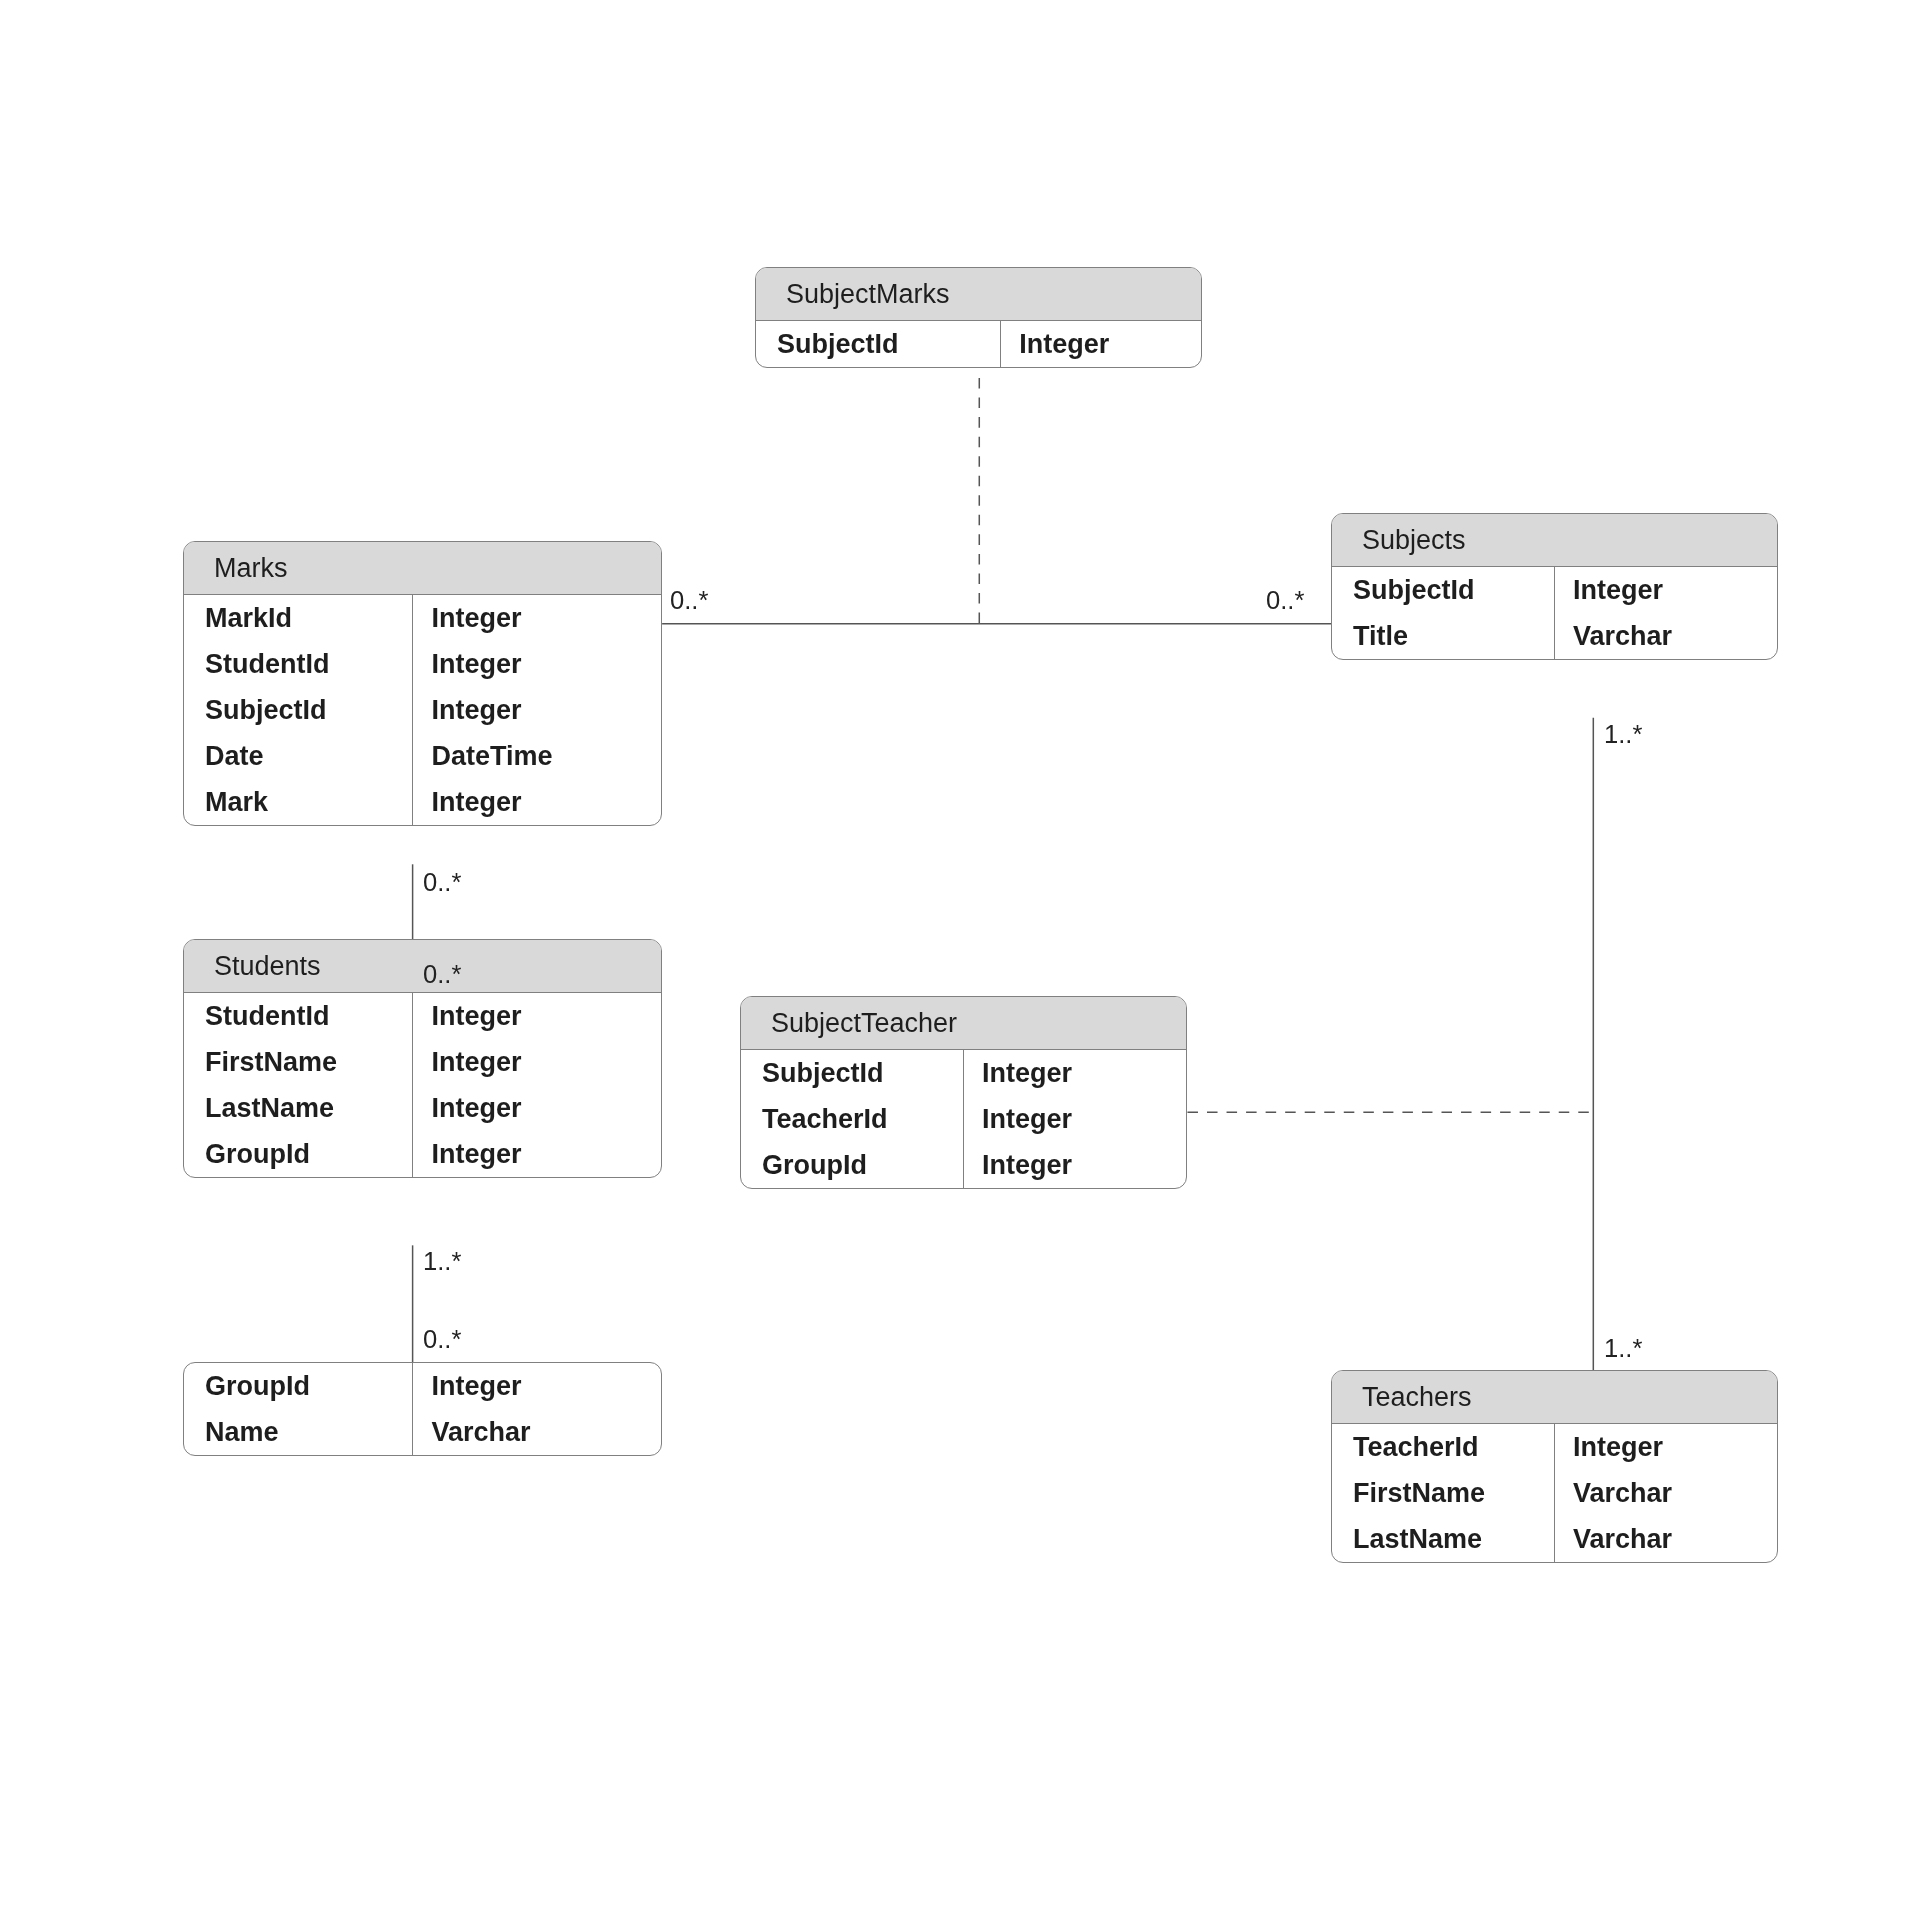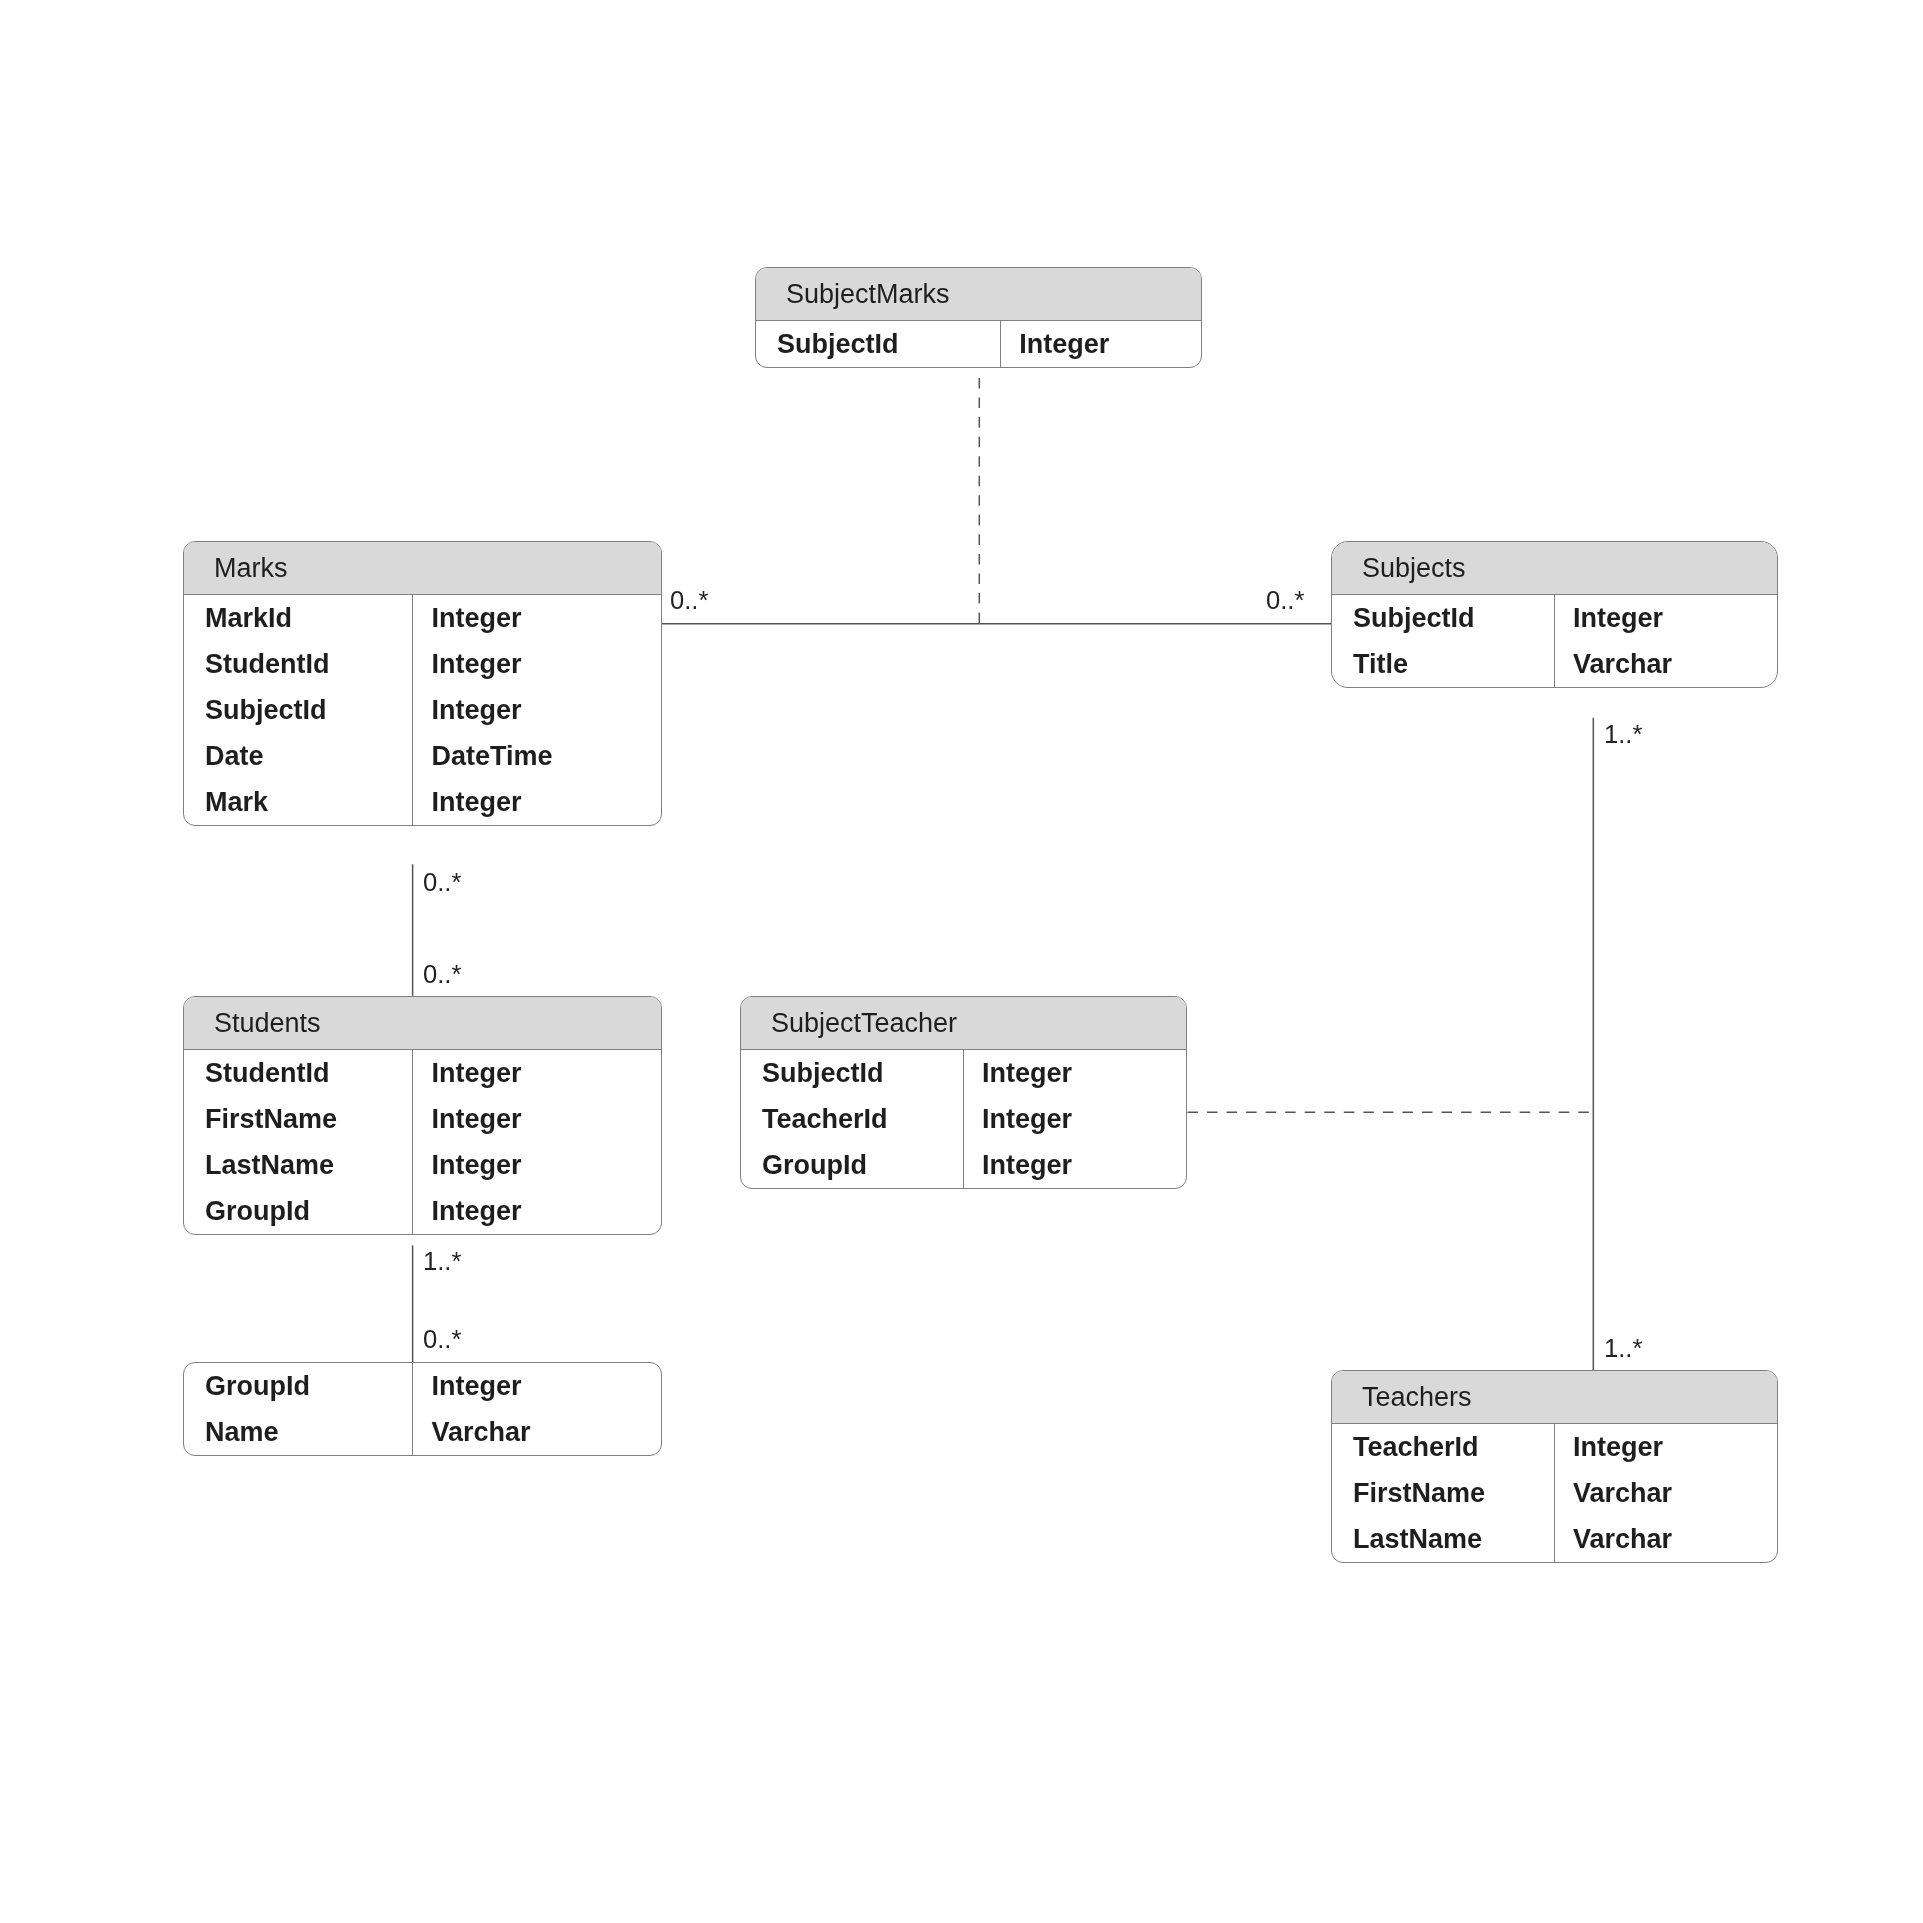--- a/index.html
+++ b/index.html
@@ -122,41 +122,41 @@
             <td class="tp">DateTime</td>
           </tr>
     <tr>
             <td class="nm">Mark</td>
             <td class="tp">Integer</td>
           </tr>
   </tbody>
       </table>
 </div>
 
-<div class="entity" style="left:1331px; top:541px; width:447px;border-radius:17px;">
+<div class="entity" style="left:1331px; top:513px; width:447px;">
   <div class="title">Subjects</div>
   <table>
         <colgroup>
           <col style="width:50%">
           <col style="width:50%">
         </colgroup>
     <tbody>
           <tr>
             <td class="nm">SubjectId</td>
             <td class="tp">Integer</td>
           </tr>
     <tr>
             <td class="nm">Title</td>
             <td class="tp">Varchar</td>
           </tr>
   </tbody>
       </table>
 </div>
 
-<div class="entity" style="left:183px; top:996px; width:479px;">
+<div class="entity" style="left:183px; top:939px; width:479px;">
   <div class="title">Students</div>
   <table>
         <colgroup>
           <col style="width:48%">
           <col style="width:52%">
         </colgroup>
     <tbody>
           <tr>
             <td class="nm">StudentId</td>
             <td class="tp">Integer</td>

